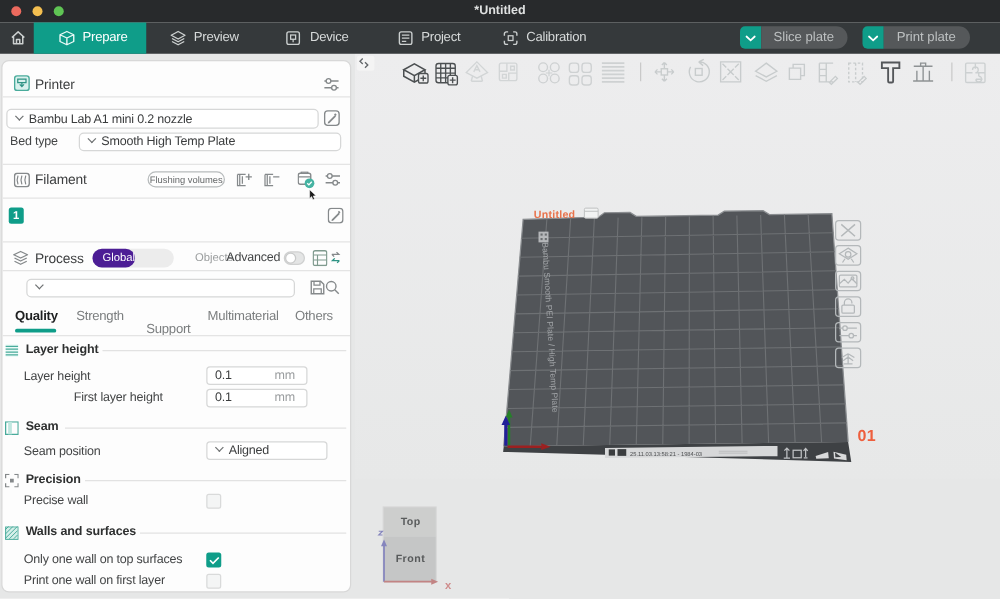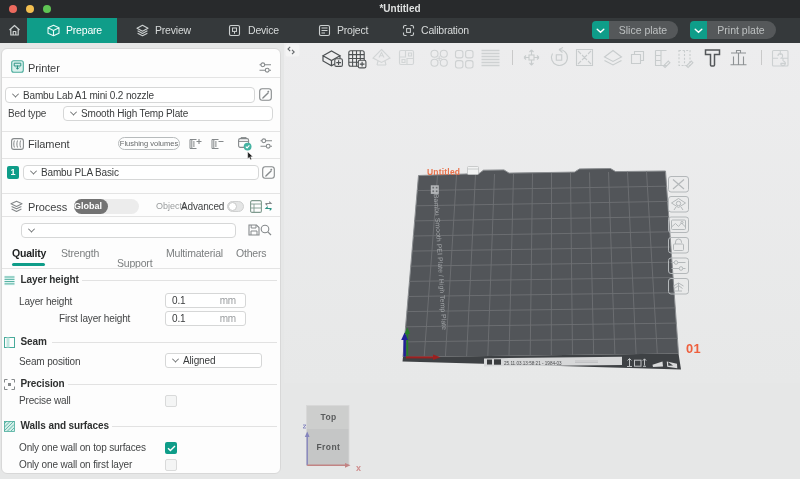--- a/index.html
+++ b/index.html
@@ -265,34 +265,33 @@
         <path d="M7.8 9.6 L9.1 10.9 L11.4 8.4" stroke="#fff" stroke-width="1.1" fill="none"></path>
       </svg>
     <svg class="abs" style="left:258px;top:89px;" width="12" height="11" viewBox="0 0 12 11">
         <path d="M0.5 2.8 H12 M0.5 8.2 H12" stroke="#85898b" stroke-width="1.1"></path>
         <circle cx="3.8" cy="2.8" r="1.9" fill="#fdfdfd" stroke="#85898b" stroke-width="1.1"></circle>
         <circle cx="8.2" cy="8.2" r="1.9" fill="#fdfdfd" stroke="#85898b" stroke-width="1.1"></circle>
       </svg>
     <div class="divider" style="top:109px;"></div>
 
     <div class="abs" style="left:5px;top:117px;width:12px;height:13px;background:#0f9d89;border-radius:2px;color:#fff;font-size:9px;font-weight:bold;text-align:center;line-height:13px;">1</div>
-    <div class="field" style="left:21px;top:116px;width:236px;height:15px;line-height:14px;"><span class="cv"></span><span style="margin-left:5px;">Bambu PLA Basic</span></div>
     <svg class="abs" style="left:260px;top:117px;" width="13" height="13" viewBox="0 0 13 13">
         <rect x="0.7" y="0.7" width="11.6" height="11.6" rx="2.5" fill="none" stroke="#85898b" stroke-width="1.1"></rect>
         <path d="M3.4 9.6 L8.8 4.2 L9.8 5.2 L4.4 10.6 L3.2 10.8 Z M8.2 3.6 L9.2 2.6 L10.4 3.8 L9.4 4.8" fill="#85898b"></path>
       </svg>
     <div class="divider" style="top:144px;"></div>
 
     <svg class="abs" style="left:8px;top:151px;" width="13" height="13" viewBox="0 0 13 13">
         <path d="M6.5 1.2 L12 3.8 L6.5 6.4 L1 3.8 Z" stroke="#85898b" stroke-width="1.1" fill="none" stroke-linejoin="round"></path>
         <path d="M1.6 6.4 L6.5 8.8 L11.4 6.4 M1.6 9 L6.5 11.4 L11.4 9" stroke="#85898b" stroke-width="1.1" fill="none" stroke-linejoin="round"></path>
       </svg>
     <div class="abs hdrtxt" style="left:26px;top:152px;">Process</div>
     <div class="abs" style="left:72px;top:150px;width:65px;height:15px;background:#ececec;border-radius:8px;"></div>
-    <div class="abs" style="left:72px;top:150px;width:34px;height:15px;background:#737373;border-radius:8px;color:#fff;font-size:9px;text-align:left;line-height:15px;font-weight:bold;">Global</div>
+    <div class="abs" style="left:72px;top:150px;width:34px;height:15px;background:#4c1d95;border-radius:8px;color:#fff;font-size:9px;text-align:right;line-height:15px;">Global</div>
     <div class="abs" style="left:106px;top:150px;width:31px;height:15px;color:#9a9d9e;font-size:9px;text-align:center;line-height:15px;padding-left:48px;">Objects</div>
     <div class="abs lbl" style="left:179px;top:152px;">Advanced</div>
     <div class="abs" style="left:225px;top:152px;width:17px;height:11px;background:#e4e5e5;border:1px solid #cfd0d0;border-radius:6px;"></div>
     <div class="abs" style="left:226px;top:153px;width:9px;height:9px;background:#fff;border:1px solid #c8c9c9;border-radius:50%;"></div>
     <svg class="abs" style="left:248px;top:151px;" width="12" height="13" viewBox="0 0 12 13">
         <rect x="0.6" y="0.6" width="10.8" height="11.8" rx="1.5" fill="none" stroke="#7f9a8e" stroke-width="1.1"></rect>
         <path d="M0.6 4 H11.4 M4 4 V12.4 M0.6 8 H11.4" stroke="#7f9a8e" stroke-width="0.9"></path>
       </svg>
     <svg class="abs" style="left:260px;top:150px;" width="13" height="14" viewBox="0 0 13 14">
         <path d="M3.5 4.5 H9 L7.2 2.7 M3.5 4.5 L5.3 6.3" fill="none" stroke="#85898b" stroke-width="1.1"></path>
@@ -351,19 +350,19 @@
         <rect x="0.5" y="0.5" width="10" height="10" fill="#d4efe9" stroke="#49ab9b" stroke-width="0.8"></rect>
         <path d="M0 3 L3 0 M0 6.5 L6.5 0 M0 10 L10 0 M3.5 10 L10 3.5 M7 10 L10 7" stroke="#49ab9b" stroke-width="0.8"></path>
       </svg>
     <div class="grp" style="left:18.5px;top:371px;">Walls and surfaces</div>
     <div class="grpline" style="left:110px;top:377px;width:165px;"></div>
     <div class="lbl" style="left:17px;top:393px;">Only one wall on top surfaces</div>
     <div class="cb" style="left:163px;top:393px;background:#0f9d89;"></div>
     <svg class="abs" style="left:165px;top:396px;" width="9" height="7" viewBox="0 0 9 7">
         <path d="M1 3.2 L3.4 5.6 L8 1" stroke="#fff" stroke-width="1.4" fill="none"></path>
       </svg>
-    <div class="lbl" style="left:17px;top:410px;">Only one wall on first layer</div>
+    <div class="lbl" style="left:17px;top:410px;">Print one wall on first layer</div>
     <div class="cb off" style="left:163px;top:410px;"></div>
   </div>
   <svg class="abs" style="left:247px;top:151px;z-index:10;" width="7" height="10" viewBox="0 0 10 13">
       <path d="M1 0.5 L1 10.5 L3.3 8.3 L4.8 12 L6.6 11.2 L5.1 7.6 L8.3 7.4 Z" fill="#1b1b1b" stroke="#fff" stroke-width="0.6"></path>
     </svg>
 </div>
 
 </body></html>

